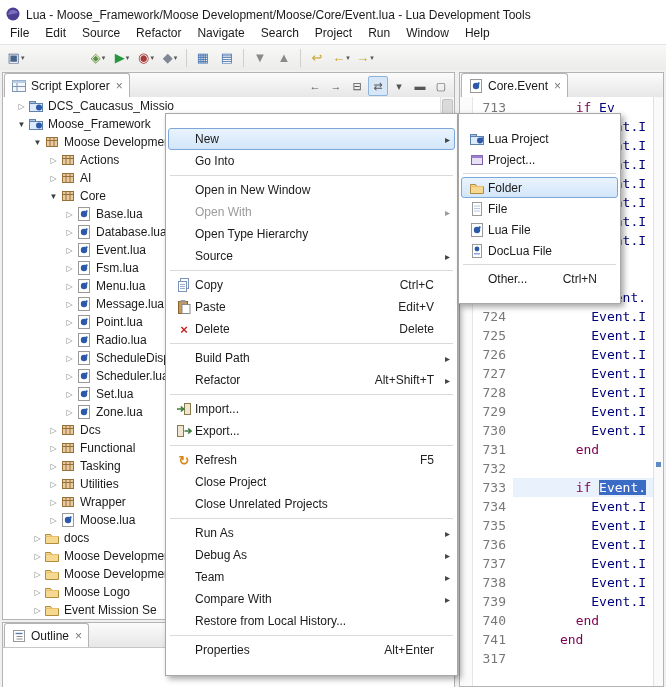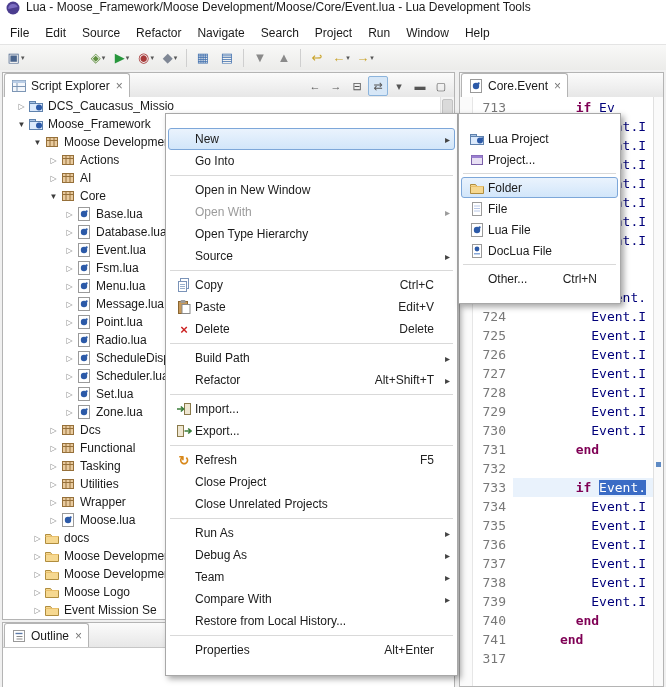--- a/index.html
+++ b/index.html
@@ -1,19 +1,19 @@
 <!DOCTYPE html>
 <html style="--kw: #7f0055; --id: #00007a; --selbg: #3b6cc5; --curbg: #e9f2fc; --hlbg: #d2e6fa; --hlbd: #7da7d9;"><head>
 <meta charset="utf-8">
 <style>
   html,body{margin:0;padding:0}
   body{width:666px;height:687px;overflow:hidden;position:relative;background:#fff;
        font-family:"Liberation Sans",sans-serif;font-size:12px;color:#1a1a1a;
        --kw:#7f0055;--id:#00007a;--selbg:#3b6cc5;--curbg:#e9f2fc;--hlbg:#d2e6fa;--hlbd:#7da7d9}
-  .titlebar{position:absolute;top:0;left:0;right:12px;height:22px;background:#fff;display:flex;align-items:flex-start;gap:5px;padding-left:5px}
+  .titlebar{position:absolute;top:0;left:0;right:12px;height:22px;background:#fff;display:flex;align-items:flex-end;gap:5px;padding-left:5px}
   .apptitle{font-size:12px;white-space:nowrap}
   .menubar{position:absolute;top:22px;left:0;right:0;height:22px;background:#fff;display:flex;align-items:center;padding-left:2px}
   .menu-item{padding:3px 8px;cursor:default}
   .toolbar{position:absolute;top:44px;left:0;right:0;height:25px;background:linear-gradient(#f8f8f7,#ececea);
            border-top:1px solid #e4e4e4;border-bottom:1px solid #cfcfcf;display:flex;align-items:center;padding-left:4px}
   .tbtn{height:21px;min-width:22px;display:flex;align-items:center;justify-content:center;margin:0 1px;border-radius:2px}
   .tbtn .g{font-size:13px;line-height:1}
   .tbtn .caret{font-size:7px;color:#555;margin-left:1px}
   .tsep{width:1px;height:18px;background:#cfcfcf;margin:0 4px}
   .tspace{width:58px}
@@ -40,21 +40,21 @@
   .vscroll .thumb{position:absolute;left:1px;right:1px;top:2px;height:72%;background:#dadada;border:1px solid #c2c2c2;border-radius:2px}
   .editor-body{position:absolute;top:24px;left:0;right:0;bottom:0;overflow:hidden;background:#fff}
   .annruler{position:absolute;left:0;top:0;bottom:0;width:12px;background:#fbfbfb;border-right:1px solid #e6e6e6}
   .ovruler{position:absolute;right:0;top:0;bottom:0;width:9px;background:#fafafa;border-left:1px solid #e0e0e0}
   .ovruler .mk{position:absolute;left:2px;width:5px;height:5px;background:#5e8ac4}
   #code-lines{position:absolute;left:13px;top:1px;right:4px}
   .cl{display:flex;height:19px;line-height:19px;font-family:"DejaVu Sans Mono",monospace;font-size:13px;white-space:pre}
   .ln{width:33px;flex:none;text-align:right;padding-right:7px;color:#787878}
   .ct{flex:1}
   .cur .ct{background:var(--curbg)}
-  .k{color:var(--kw);font-weight:bold}
+  .k{color:var(--kw);font-weight:normal}
   .i{color:var(--id)}
   .p{color:#111}
   .s{background:var(--selbg);color:#fff}
   .cmenu,.smenu{position:absolute;background:#fff;border:1px solid #a8a8a8;box-shadow:3px 3px 6px rgba(0,0,0,.35);padding:14px 2px;box-sizing:border-box}
   .cmenu{left:165px;top:113px;width:293px;z-index:50}
   .smenu{left:458px;top:113px;width:163px;z-index:60}
   .mitem{display:flex;align-items:center;position:relative;padding:0 4px;border:1px solid transparent;border-radius:3px;box-sizing:border-box}
   .cmenu .mitem{height:22px}
   .smenu .mitem{height:21px}
   .mitem.hl{background:linear-gradient(#eaf3fd,var(--hlbg));border-color:var(--hlbd)}

